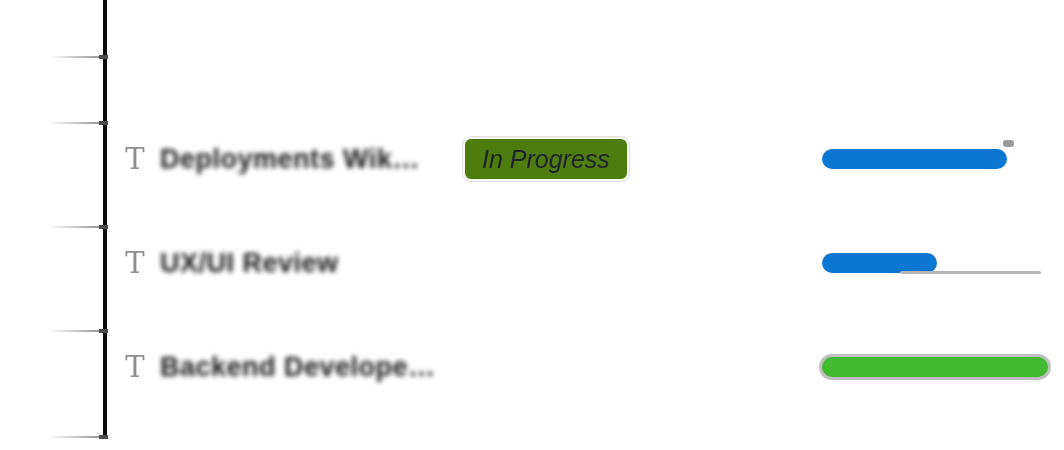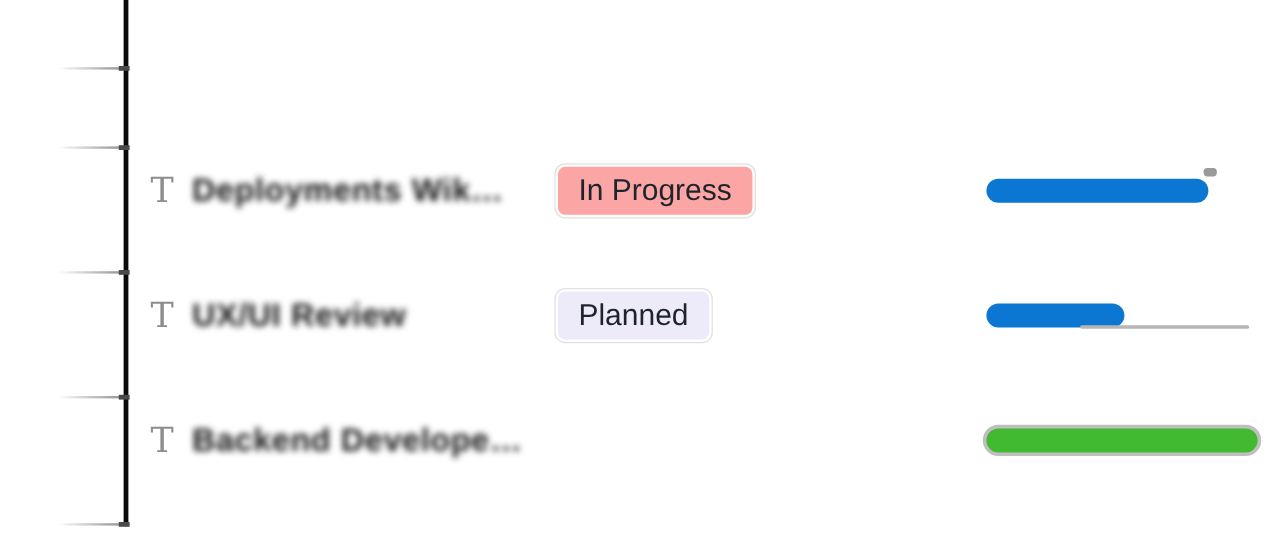--- a/index.html
+++ b/index.html
@@ -37,21 +37,21 @@
   }
 
   .badge {
     position:absolute; left:359px; top:36px; transform:translateY(-50%);
     display:inline-flex; align-items:center;
     height:40px; padding:0 17px; border-radius:8px;
     border:2px solid rgba(255,255,255,0.95);
     box-shadow:0 0 0 1px rgba(0,0,0,0.12);
     font-size:25px; color:#1e242c; white-space:nowrap;
   }
-  .badge-inprogress { background:#fca5a5; }
+  .badge-inprogress { background:#4d7c0f;font-style:italic; }
   .badge-planned    { background:#edebf9; }
   .badge-completed  { background:#fbf4d3; }
 
   .bar { position:absolute; left:718px; top:36px; transform:translateY(-50%);
          height:20px; border-radius:10px; }
   .bar-0 { width:185px; background:#0b77d2; }
   .bar-1 { width:115px; background:#0b77d2; }
   .bar-2 { width:226px; background:#41ba31;
            box-shadow:0 0 0 3px rgba(138,138,138,0.55); }
 
@@ -76,21 +76,20 @@
   <div class="row row-0">
     <span class="ticon">T</span>
     <span class="title">Deployments Wik…</span>
     <span class="badge badge-inprogress">In Progress</span>
     <span class="bar bar-0"></span>
   </div>
 
   <div class="row row-1">
     <span class="ticon">T</span>
     <span class="title">UX/UI Review</span>
-    <span class="badge badge-planned">Planned</span>
     <span class="bar bar-1"></span>
   </div>
 
   <div class="row row-2">
     <span class="ticon">T</span>
     <span class="title">Backend Develope…</span>
     <span class="bar bar-2"></span>
   </div>
 
   <div class="smear smear-row0-end"></div>

